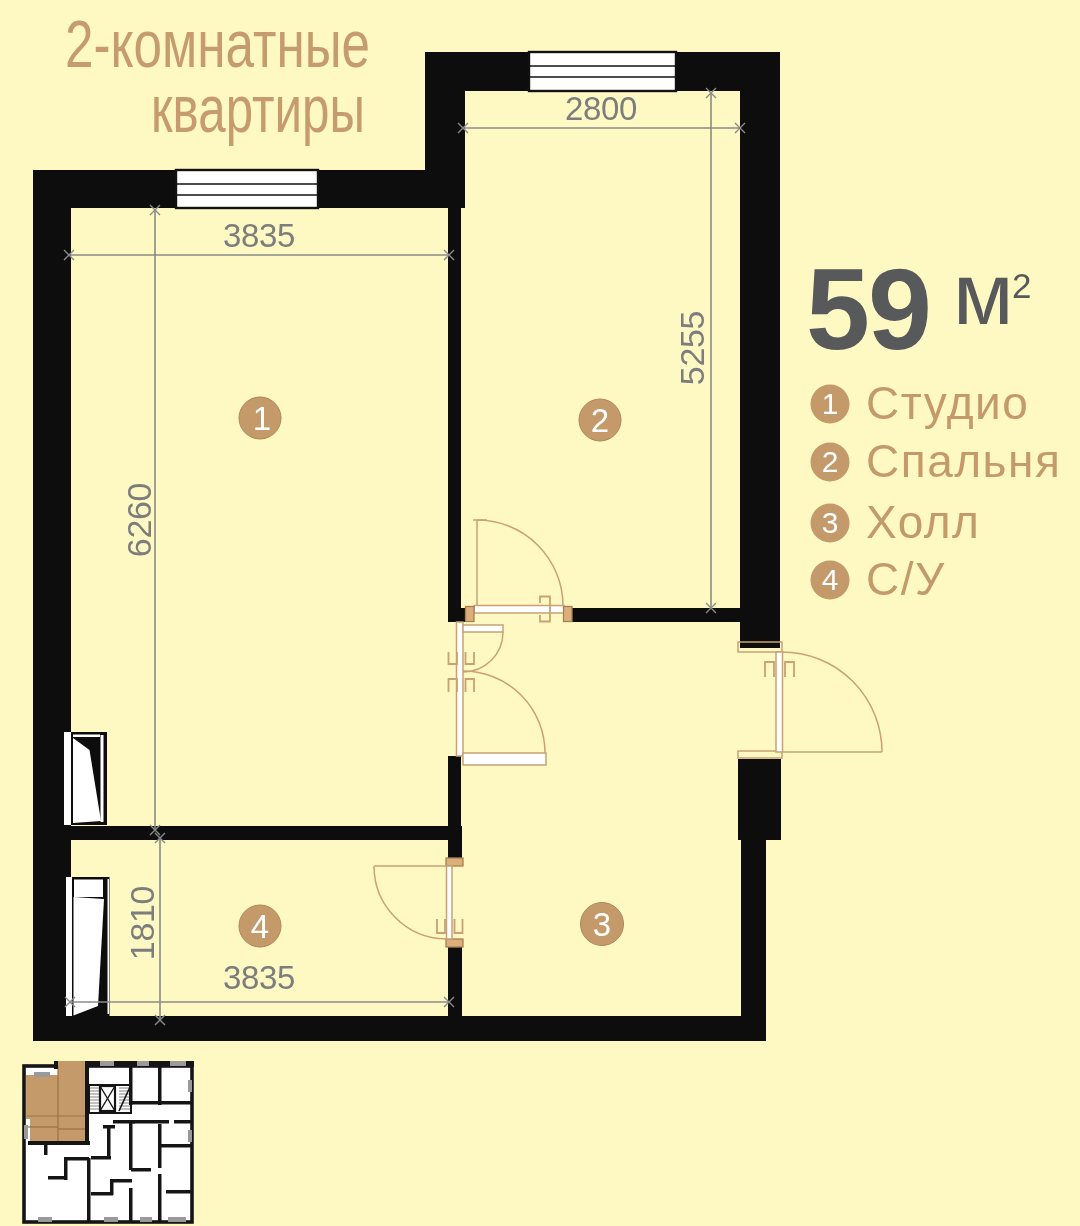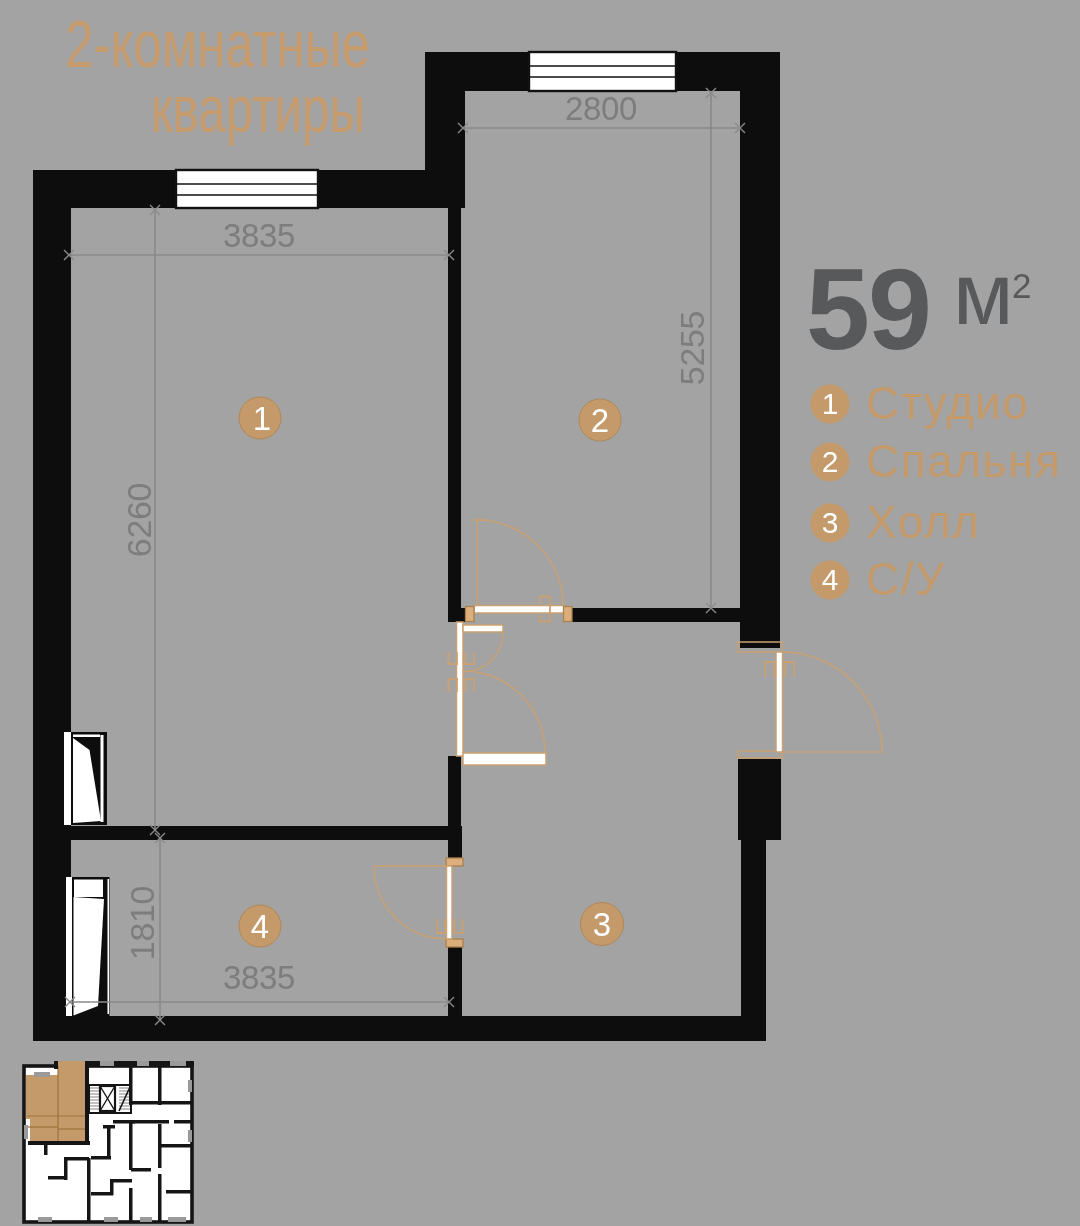--- a/index.html
+++ b/index.html
@@ -1,17 +1,17 @@
 <!DOCTYPE html>
 <html><head>
 <meta charset="utf-8">
 <style>
   html,body{margin:0;padding:0;background:#ffffff;}
   body{font-family:"Liberation Sans", sans-serif;}
-  #page{position:relative;width:1080px;height:1226px;background:#a3a3a3;overflow:hidden;}
+  #page{position:relative;width:1080px;height:1226px;background:#fef9c3;overflow:hidden;}
 </style>
 </head>
 <body>
 <div id="page">
 <svg width="1080" height="1226" viewBox="0 0 1080 1226" xmlns="http://www.w3.org/2000/svg">
 
 <g>
   <text x="65" y="67" font-size="66" fill="#c69c6e" textLength="305" lengthAdjust="spacingAndGlyphs">2-комнатные</text>
   <text x="151" y="132" font-size="66" fill="#c69c6e" textLength="214" lengthAdjust="spacingAndGlyphs">квартиры</text>
 </g>

